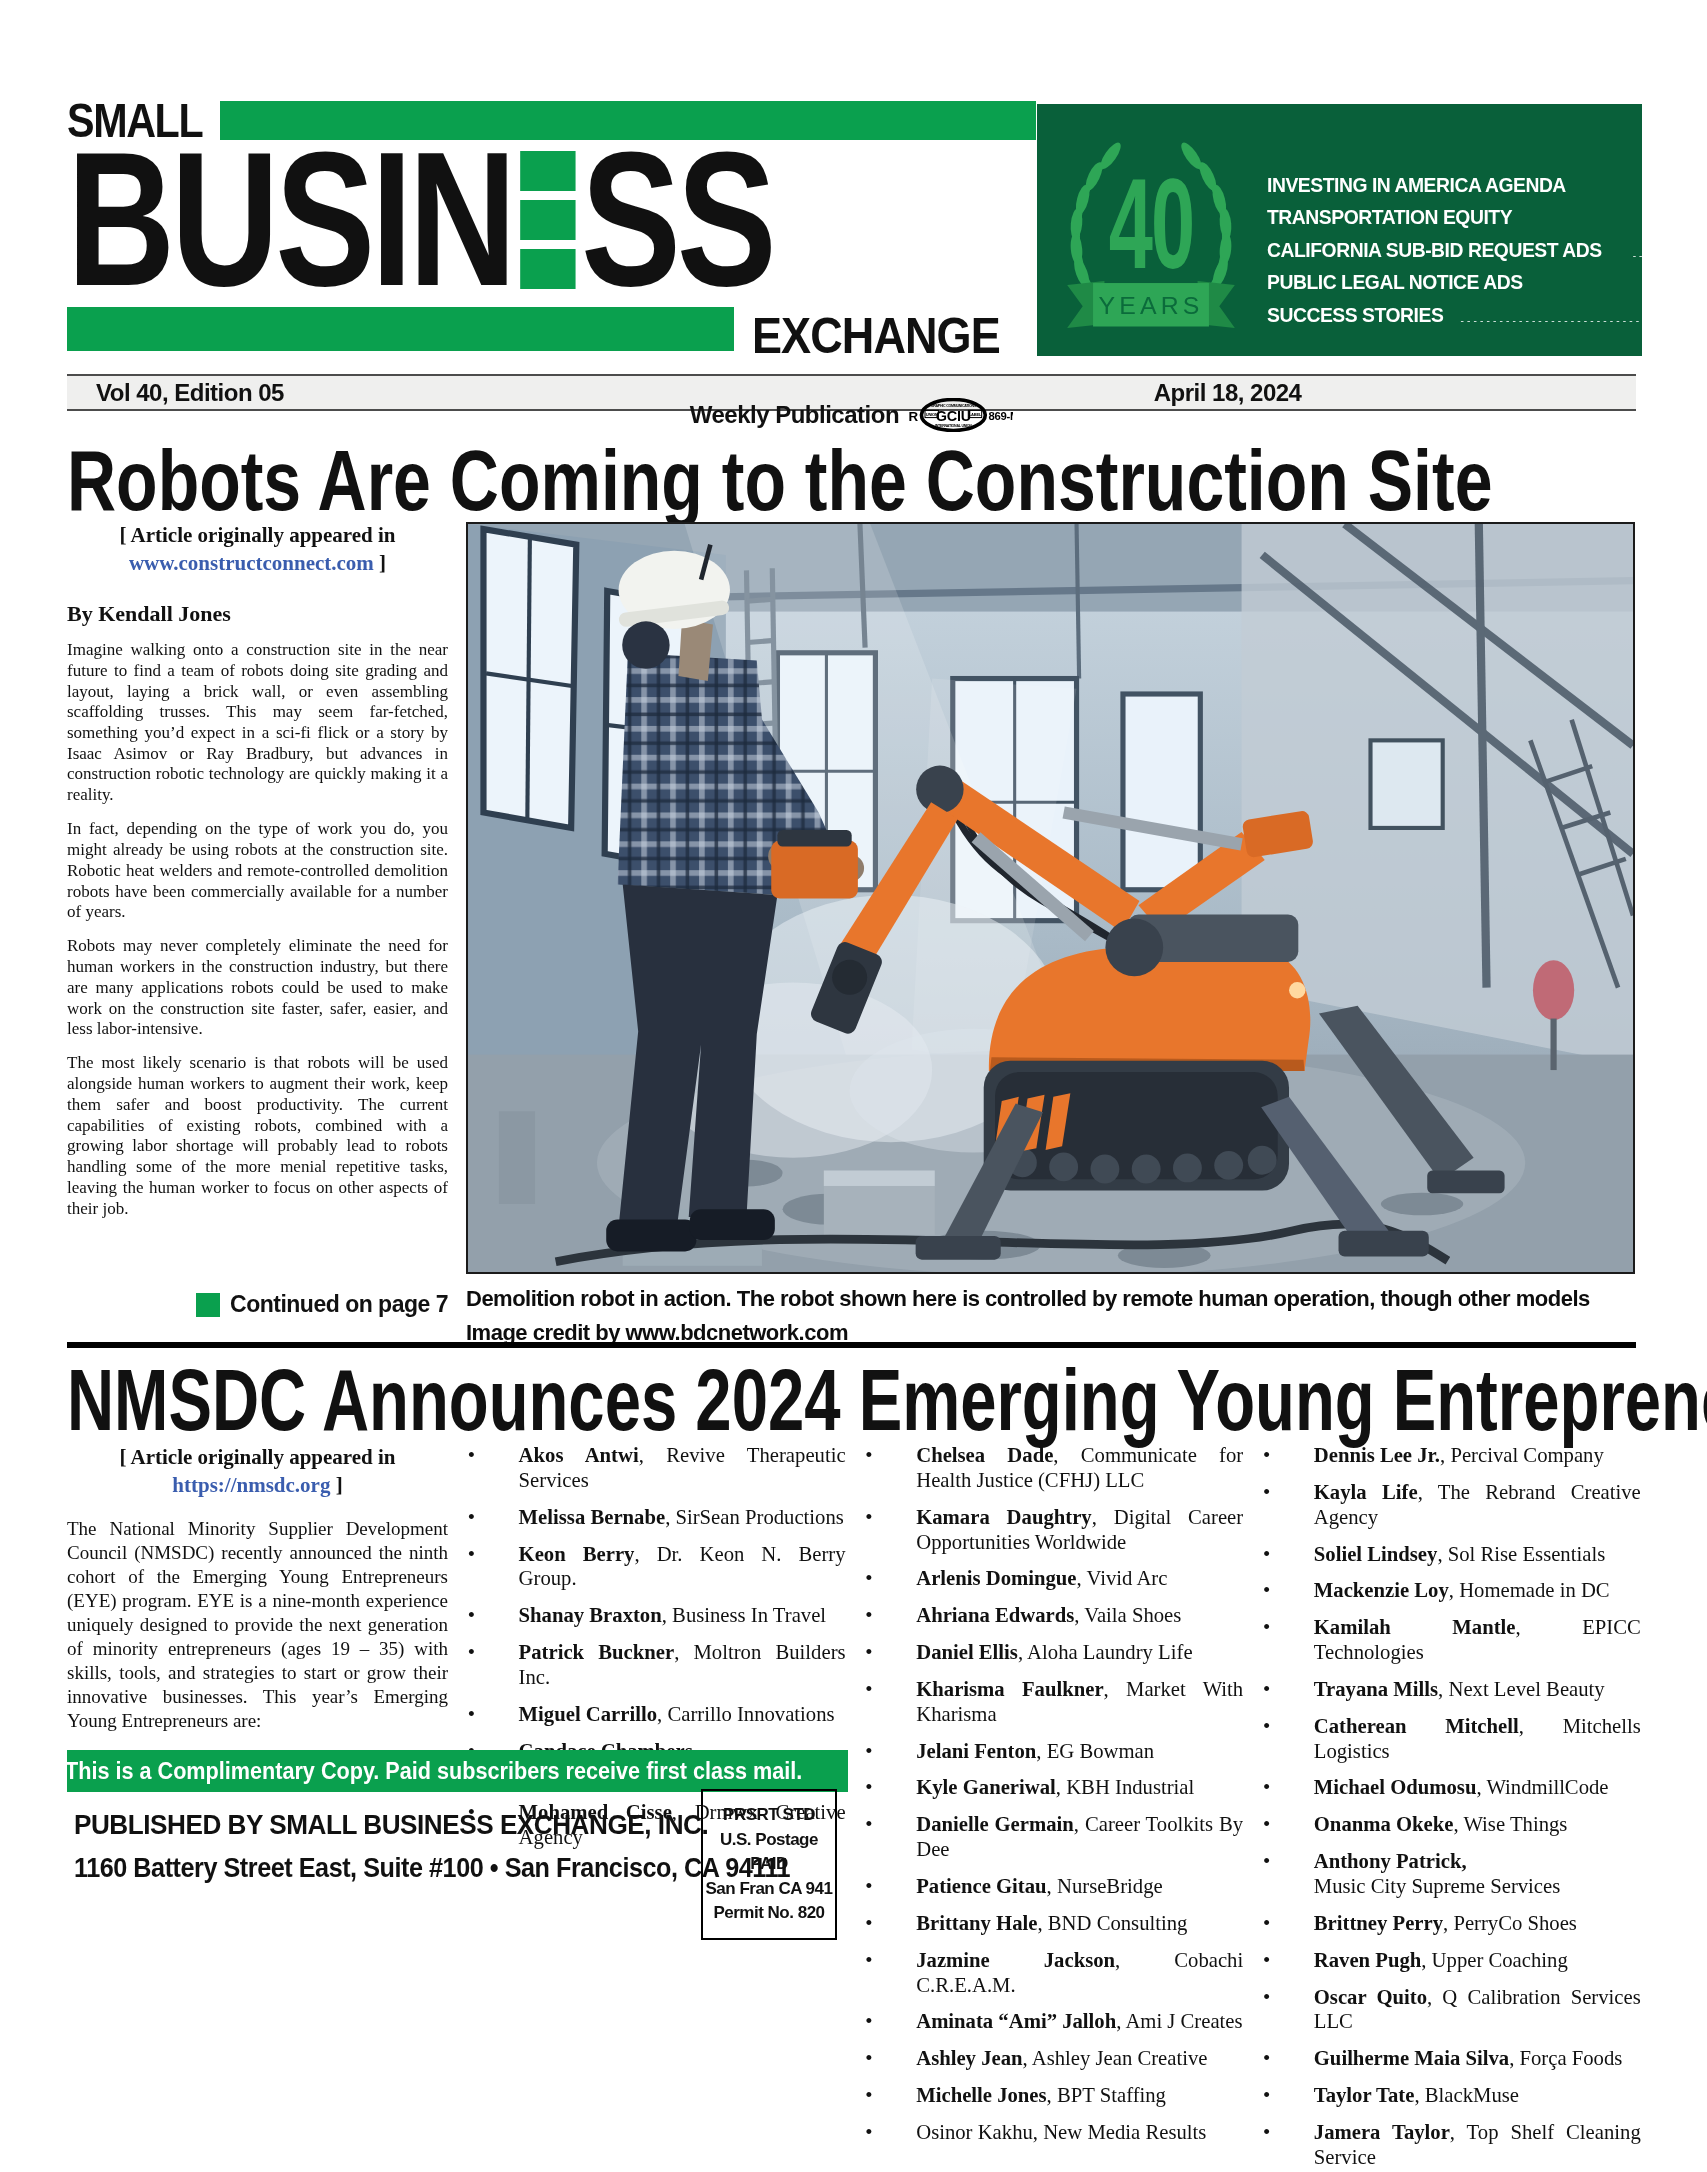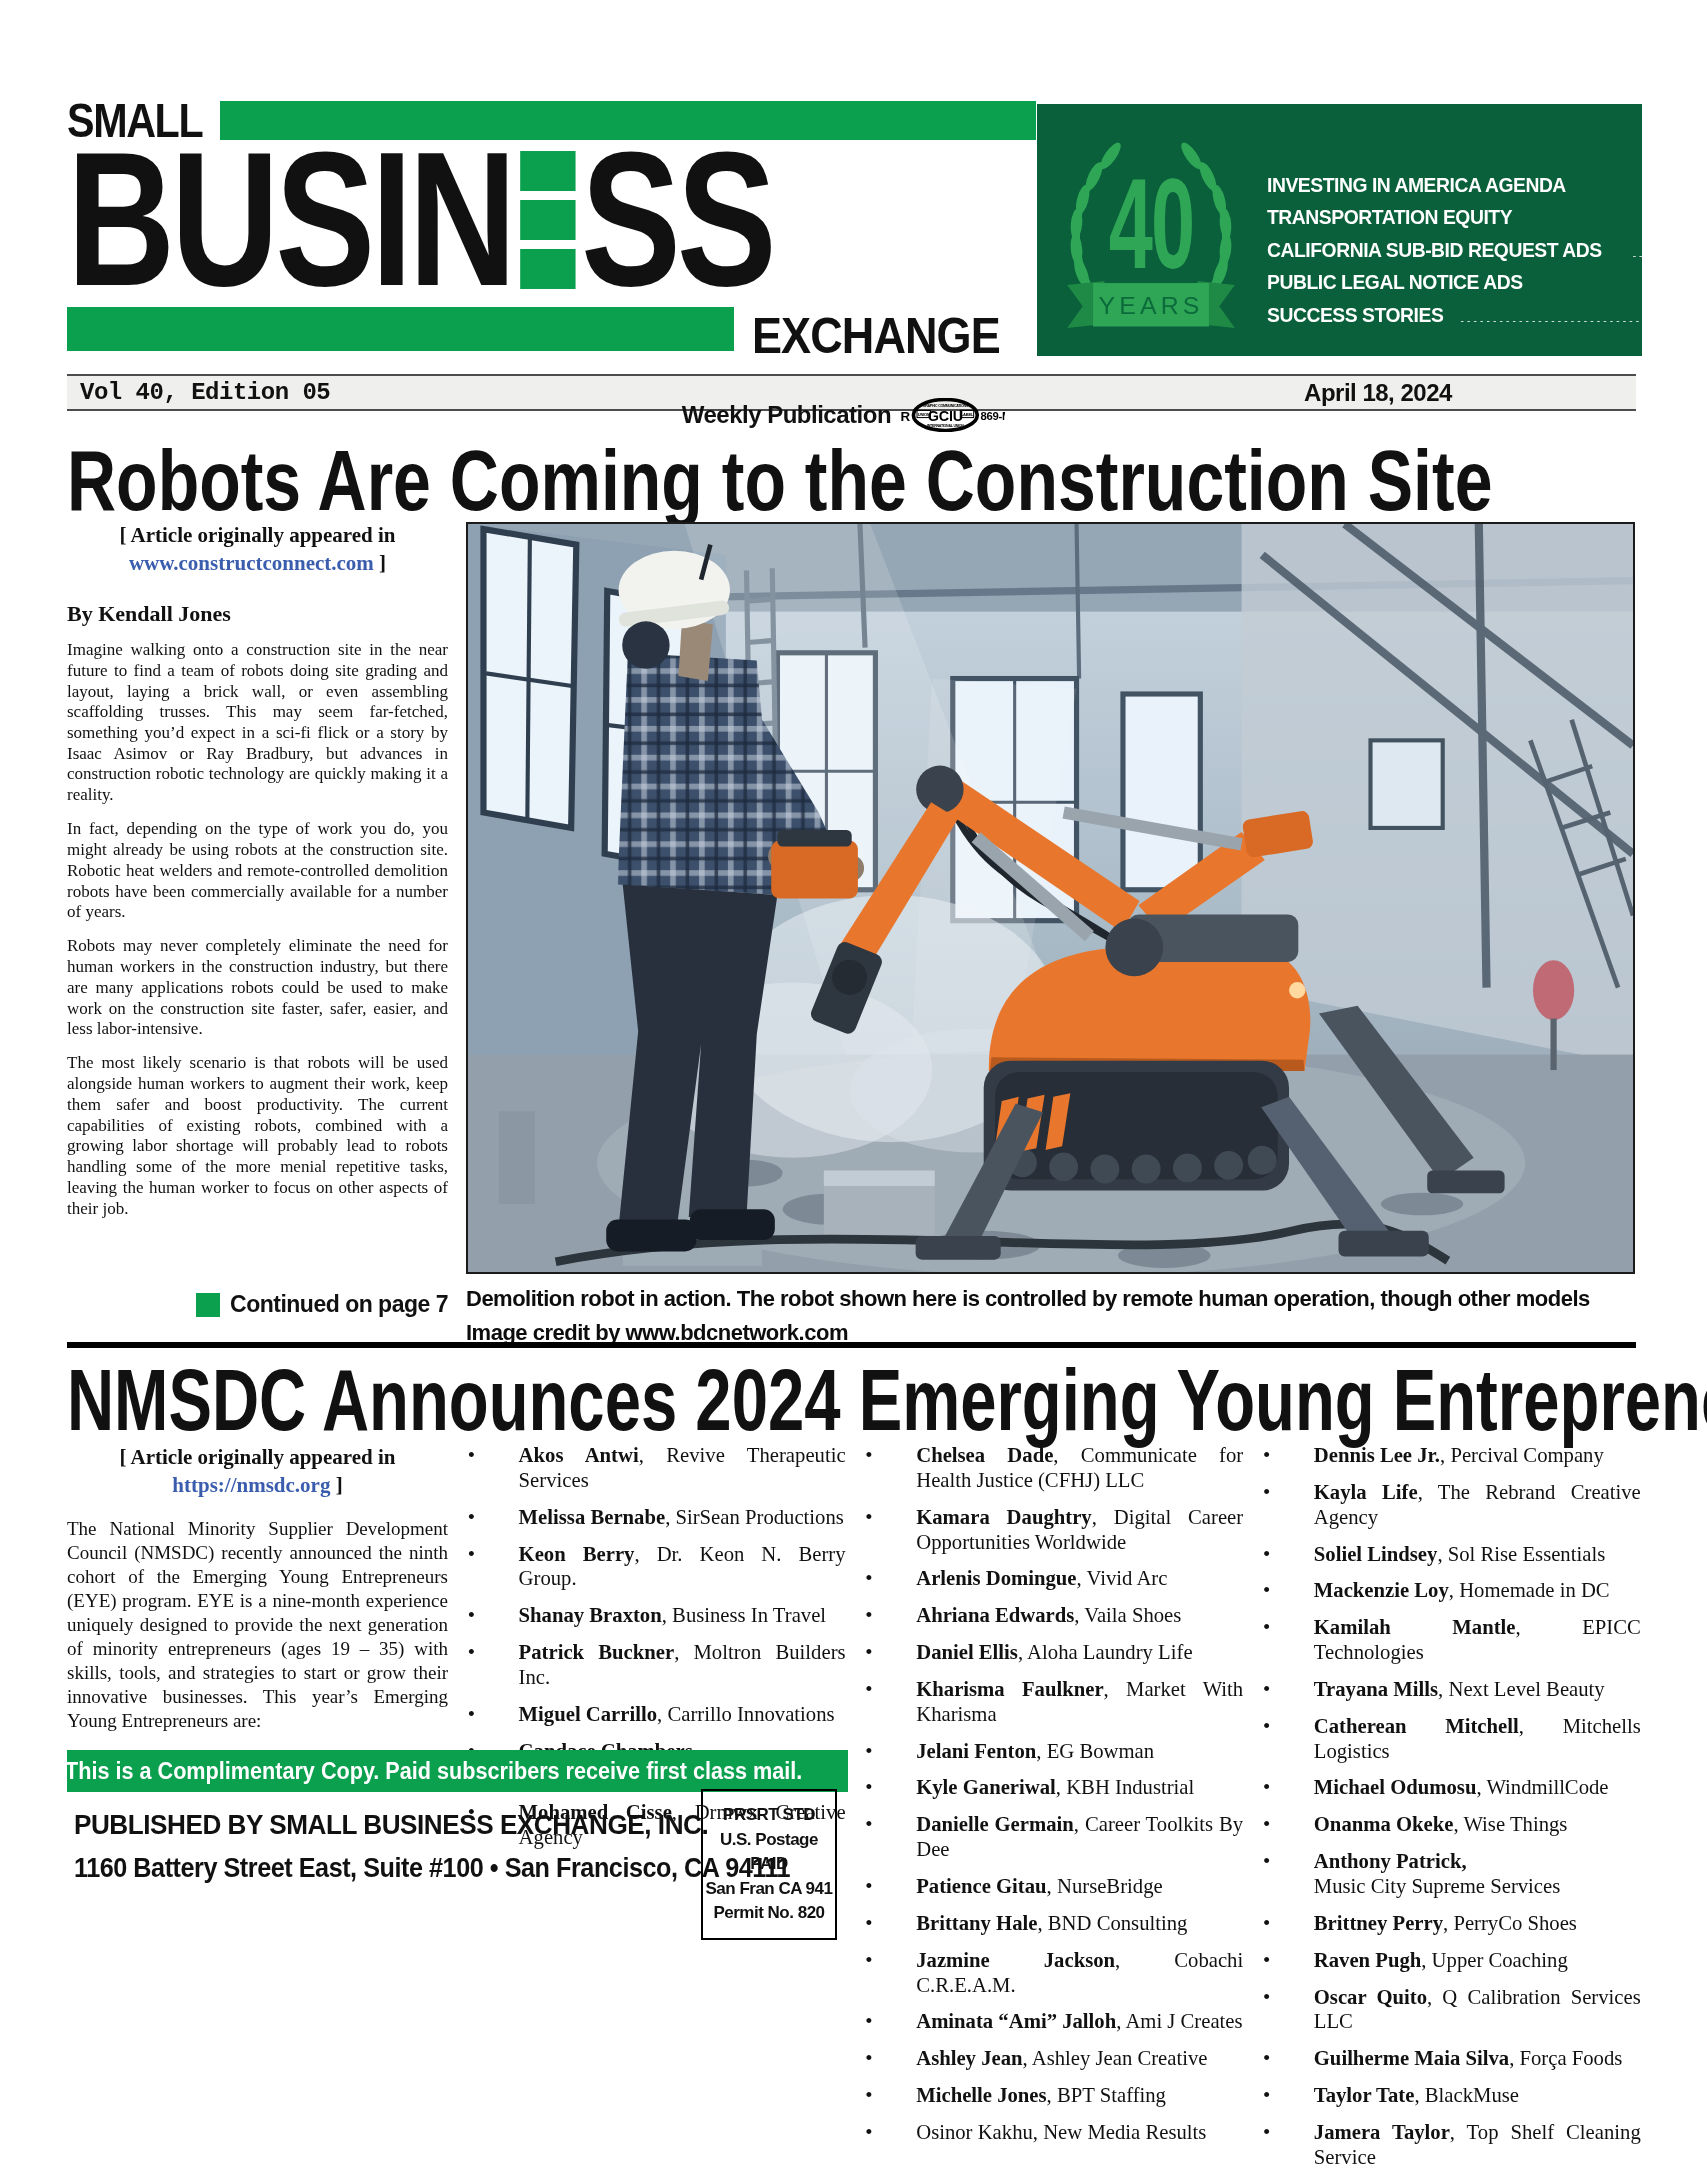--- a/index.html
+++ b/index.html
@@ -36,23 +36,23 @@
            line-height:1;margin-bottom:11.4px;letter-spacing:-0.5px;}
   .toc-label{white-space:nowrap;transform:scaleX(.92);transform-origin:0 50%;}
   .toc-dots{flex:1;overflow:hidden;height:15.5px;margin:0 3.1px 0 1px;}
   .toc-dots::after{content:"....................................................................................";
                    font-size:17.6px;letter-spacing:1.6px;color:#fff;}
 
   
   #pubbar{left:67px;top:374px;width:1569px;height:37px;background:#efefee;
           border-top:2.6px solid #4c4c4c;border-bottom:2.6px solid #4c4c4c;box-sizing:border-box;
           display:flex;align-items:center;font-weight:bold;font-size:24px;letter-spacing:-0.5px;}
-  #pubbar .l{width:30%;padding-left:13px;font-family:Liberation Mono, monospace;}
+  #pubbar .l{width:30%;padding-left:29px;}
   #pubbar .c{width:40%;display:flex;align-items:center;justify-content:center;gap:5.2px;margin-top:45px;}
-  #pubbar .r{width:30%;text-align:center;padding-right:29px;}
+  #pubbar .r{width:30%;text-align:left;padding-right:29px;}
 
   
   #headline1{left:67px;top:438px;font-weight:bold;font-size:85px;line-height:1;}
   #headline1 .cx{transform:scaleX(.8);}
   #a1col{left:67px;top:521px;width:381px;}
   .src{text-align:center;font-weight:bold;font-size:21px;line-height:1.35;}
   .src a{font-weight:bold;text-decoration:none;}
   .byline{font-weight:bold;font-size:22px;margin:23px 0 3.1px;}
   #a1col p{font-size:17px;line-height:1.22;text-align:justify;margin:13.4px 0 0;}
   .cont{display:flex;justify-content:flex-end;align-items:center;gap:10.3px;

